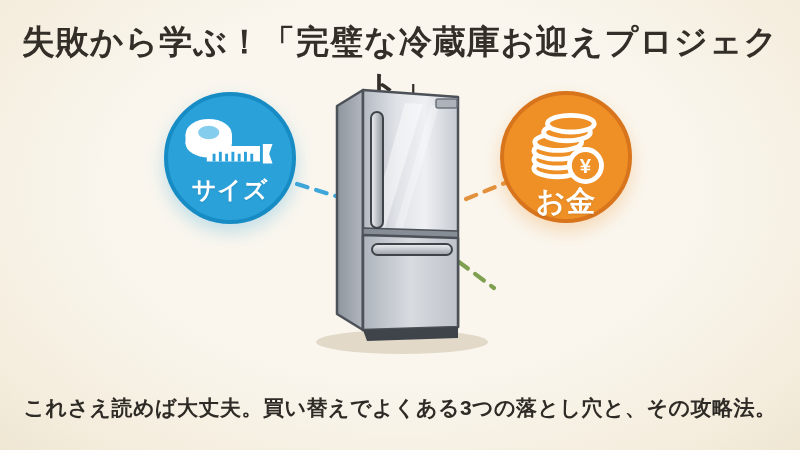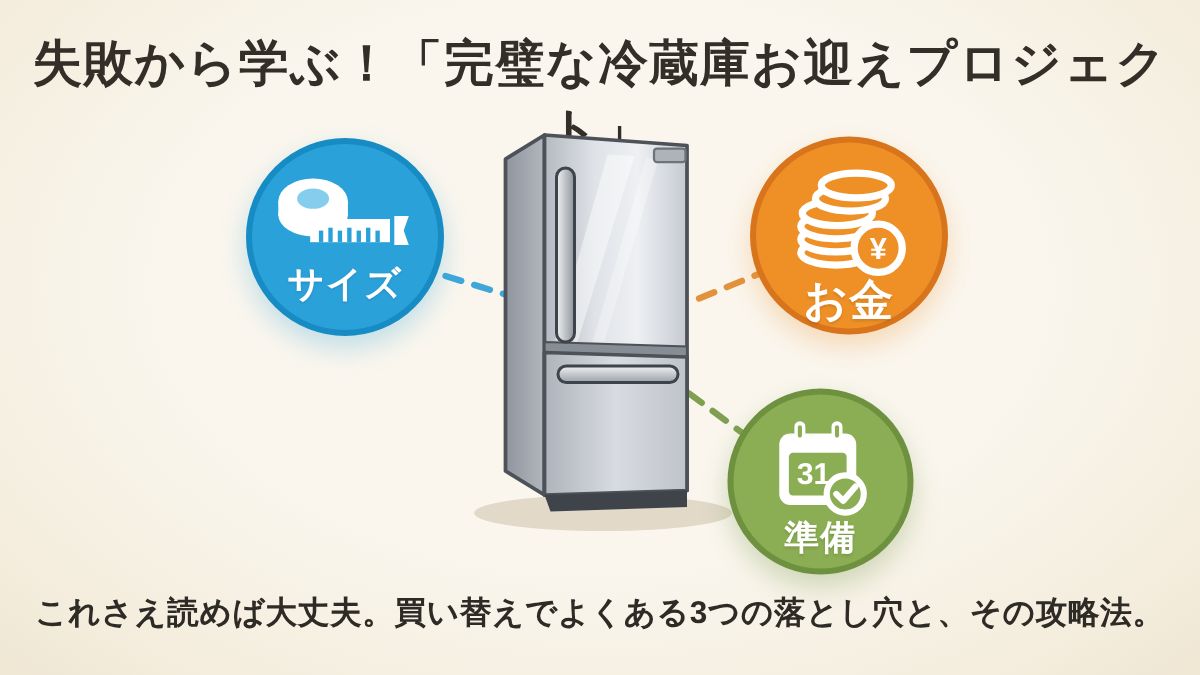--- a/index.html
+++ b/index.html
@@ -122,30 +122,16 @@
         <ellipse cx="32" cy="31" rx="24" ry="8.5"></ellipse>
         <ellipse cx="41" cy="21" rx="24" ry="8.5"></ellipse>
         <ellipse cx="45" cy="12" rx="24" ry="8.5"></ellipse>
         <circle cx="60" cy="55" r="16.5"></circle>
       </g>
       <text x="60" y="62.5" text-anchor="middle" font-size="21" font-weight="bold" fill="#fff" font-family="Liberation Sans, DejaVu Sans, sans-serif">¥</text>
     </svg>
     <span class="label">お金</span>
   </div>
 
-  <div class="badge badge-prep" style="background-color: rgb(139, 173, 83); border-color: rgb(110, 145, 64); color: rgb(139, 173, 83);">
-    <svg width="66" height="66" viewBox="0 0 72 72">
-      <rect x="6" y="12" width="56" height="52" rx="8" fill="#fff"></rect>
-      <rect x="13" y="26" width="42" height="31" rx="3" fill="currentColor"></rect>
-      <rect x="17" y="3" width="8" height="15" rx="4" fill="#fff"></rect>
-      <rect x="44" y="3" width="8" height="15" rx="4" fill="#fff"></rect>
-      <rect x="19.5" y="6" width="3" height="9" rx="1.5" fill="currentColor"></rect>
-      <rect x="46.5" y="6" width="3" height="9" rx="1.5" fill="currentColor"></rect>
-      <text x="31" y="49" text-anchor="middle" font-size="22" font-weight="bold" fill="#fff" font-family="Liberation Sans, DejaVu Sans, sans-serif">31</text>
-      <circle cx="54" cy="56" r="13.5" fill="currentColor" stroke="#fff" stroke-width="4.5"></circle>
-      <path d="M47.5,56 l5,5 l9,-10.5" fill="none" stroke="#fff" stroke-width="4.5" stroke-linecap="round" stroke-linejoin="round"></path>
-    </svg>
-    <span class="label">準備</span>
-  </div>
 
   <div class="caption">これさえ読めば大丈夫。買い替えでよくある3つの落とし穴と、その攻略法。</div>
 
 </div>
 
 </body></html>

